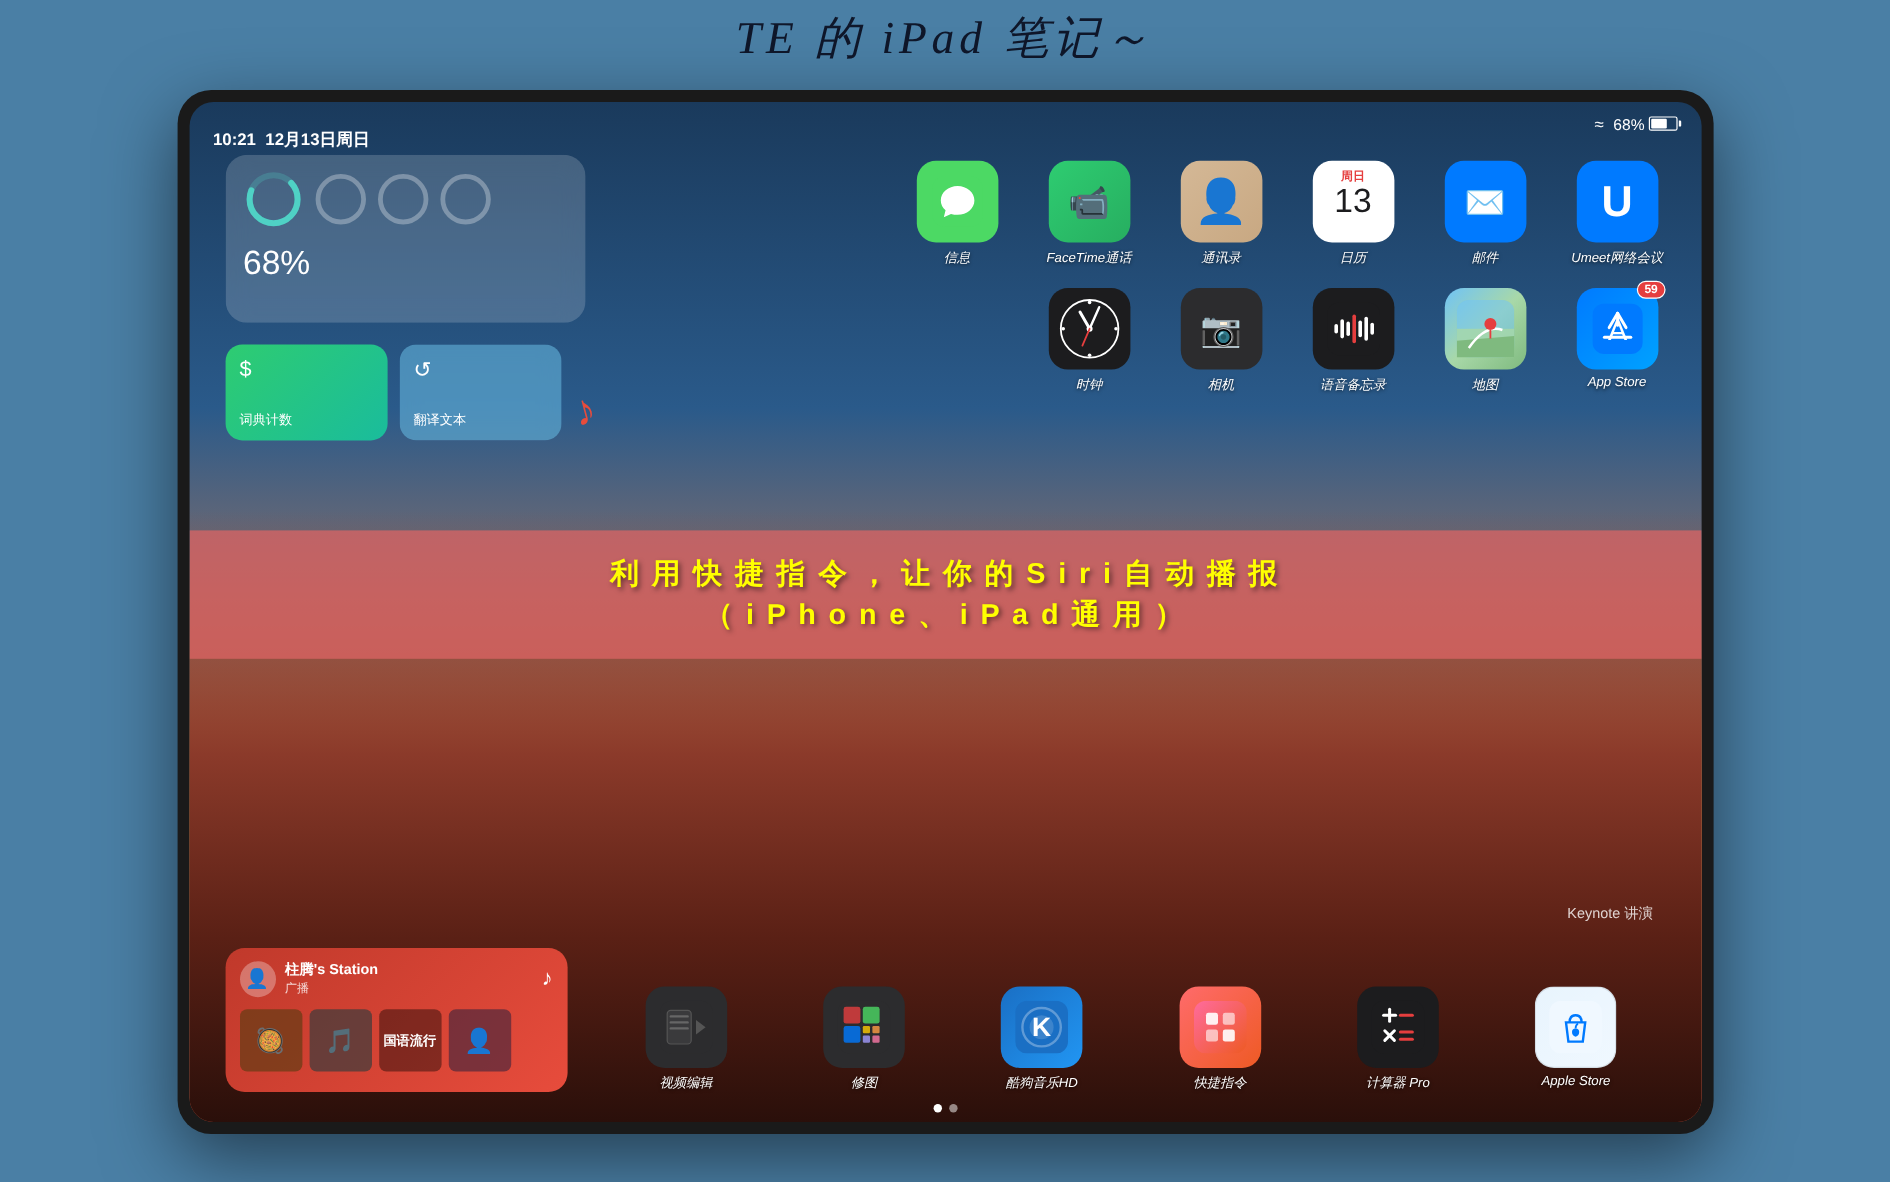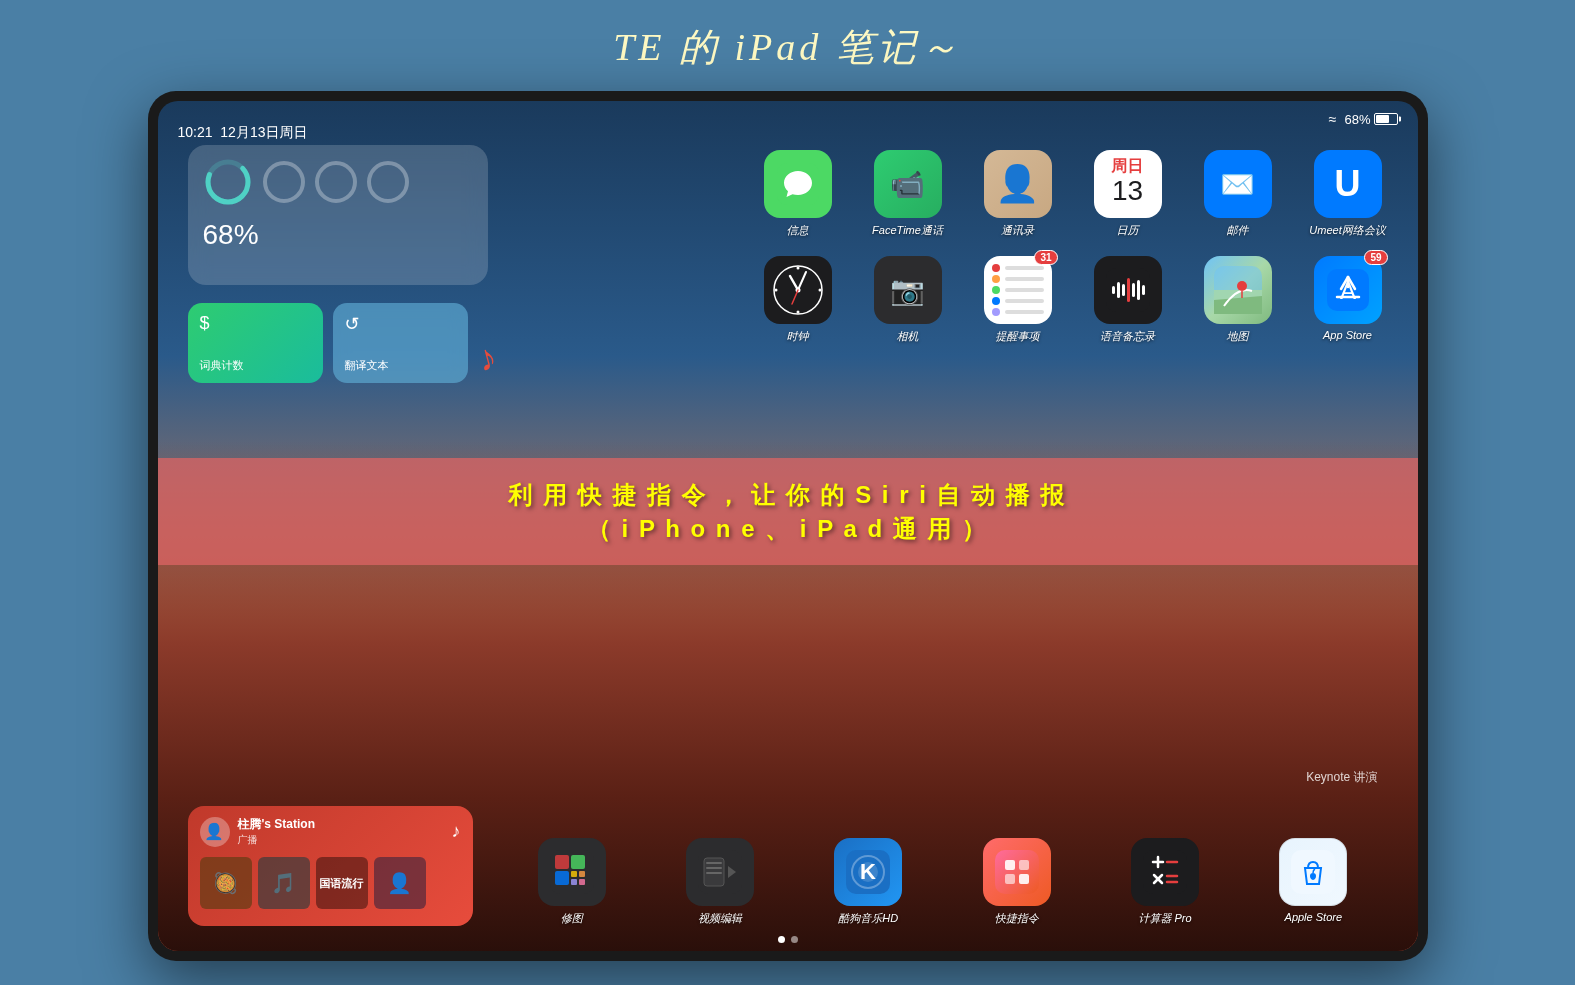--- a/index.html
+++ b/index.html
@@ -9,25 +9,25 @@
       background-color: #4a7fa5;
       display: flex;
       flex-direction: column;
       align-items: center;
       font-family: -apple-system, 'PingFang SC', 'Helvetica Neue', sans-serif;
       overflow: hidden;
     }
 
     
     .page-title {
-      color: #fef9c3;
+      color: #0f172a;
       font-size: 38px;
       font-style: italic;
       font-family: Georgia, 'Times New Roman', serif;
-      margin-top: 22px;
+      margin-top: 6px;
       margin-bottom: 18px;
       letter-spacing: 4px;
     }
 
     
     .ipad-device {
       width: 1280px;
       height: 870px;
       background: #1a1a1a;
       border-radius: 28px;
@@ -65,21 +65,21 @@
       height: 36px;
       display: flex;
       align-items: center;
       justify-content: space-between;
       padding: 0 20px;
       z-index: 10;
     }
     .status-time {
       color: white;
       font-size: 14px;
-      font-weight: 400;
+      font-weight: 700;
       margin-top: 28px;
     }
     .status-right {
       display: flex;
       align-items: center;
       gap: 8px;
       color: white;
       font-size: 14px;
     }
     .wifi-icon {
@@ -272,21 +272,21 @@
       width: 68px;
       height: 68px;
       border-radius: 16px;
       background: white;
       display: flex;
       flex-direction: column;
       align-items: center;
       padding-top: 6px;
     }
     .calendar-weekday {
-      font-size: 16px;
+      font-size: 10px;
       color: #e53e3e;
       font-weight: 600;
     }
     .calendar-day {
       font-size: 28px;
       font-weight: 300;
       color: #1c1c1e;
       line-height: 1;
     }
 
@@ -744,48 +744,20 @@
               <span class="app-icon-label">时钟</span>
             </div>
 
             <div class="app-icon">
               <div class="app-icon-img app-camera">
                 <span style="color:white;font-size:28px;">📷</span>
               </div>
               <span class="app-icon-label">相机</span>
             </div>
 
-            <div class="app-icon">
-              <div style="position:relative;">
-                <div class="reminders-inner">
-                  <div class="rem-line">
-                      <div class="rem-dot" style="background:#e53e3e;"></div>
-                      <div class="rem-line-text"></div>
-                    </div>
-                  <div class="rem-line">
-                      <div class="rem-dot" style="background:#ff9f43;"></div>
-                      <div class="rem-line-text"></div>
-                    </div>
-                  <div class="rem-line">
-                      <div class="rem-dot" style="background:#4cd964;"></div>
-                      <div class="rem-line-text"></div>
-                    </div>
-                  <div class="rem-line">
-                      <div class="rem-dot" style="background:#007aff;"></div>
-                      <div class="rem-line-text"></div>
-                    </div>
-                  <div class="rem-line">
-                      <div class="rem-dot" style="background:#a29bfe;"></div>
-                      <div class="rem-line-text"></div>
-                    </div>
-                </div>
-                <span class="badge">31</span>
-              </div>
-              <span class="app-icon-label">提醒事项</span>
-            </div>
 
             <div class="app-icon">
               <div class="voice-inner">
                 <svg width="44" height="44" viewBox="0 0 44 44">
                   <rect width="44" height="44" rx="10" fill="#1c1c1e"></rect>
 
                   <rect x="6" y="18" width="3" height="8" rx="1.5" fill="white"></rect>
                   <rect x="11" y="14" width="3" height="16" rx="1.5" fill="white"></rect>
                   <rect x="16" y="16" width="3" height="12" rx="1.5" fill="white"></rect>
                   <rect x="21" y="10" width="3" height="24" rx="1.5" fill="#e53e3e"></rect>
@@ -865,48 +837,48 @@
         <div class="music-thumb music-thumb-label">
           <span style="color:white;font-size:11px;font-weight:600;padding:3px;">国语流行</span>
         </div>
         <div class="music-thumb" style="background:rgba(80,40,60,0.7);">👤</div>
       </div>
     </div>
 
     <div class="dock-apps">
 
       <div class="app-icon">
-        <div class="photo-inner">
-          <svg width="44" height="44" viewBox="0 0 44 44">
-            <rect width="44" height="44" rx="10" fill="#2c2c2e"></rect>
-
-            <rect x="5" y="5" width="14" height="14" rx="2" fill="#e53e3e" opacity="0.8"></rect>
-            <rect x="21" y="5" width="14" height="14" rx="2" fill="#4cd964" opacity="0.8"></rect>
-            <rect x="5" y="21" width="14" height="14" rx="2" fill="#007aff" opacity="0.8"></rect>
-            <rect x="21" y="21" width="6" height="6" rx="1" fill="#ffcc02" opacity="0.8"></rect>
-            <rect x="29" y="21" width="6" height="6" rx="1" fill="#ff9f43" opacity="0.8"></rect>
-            <rect x="21" y="29" width="6" height="6" rx="1" fill="#a29bfe" opacity="0.8"></rect>
-            <rect x="29" y="29" width="6" height="6" rx="1" fill="#fd79a8" opacity="0.8"></rect>
-          </svg>
-        </div>
-        <span class="app-icon-label">修图</span>
-      </div>
-
-      <div class="app-icon">
         <div class="video-inner">
           <svg width="44" height="44" viewBox="0 0 44 44">
             <rect width="44" height="44" rx="10" fill="#2c2c2e"></rect>
             <rect x="6" y="8" width="20" height="28" rx="3" fill="#3a3a3c" stroke="#555" stroke-width="1"></rect>
             <polygon points="30,16 38,22 30,28" fill="#555"></polygon>
             <rect x="8" y="12" width="16" height="2" rx="1" fill="#666"></rect>
             <rect x="8" y="17" width="16" height="2" rx="1" fill="#666"></rect>
             <rect x="8" y="22" width="16" height="2" rx="1" fill="#666"></rect>
           </svg>
         </div>
         <span class="app-icon-label">视频编辑</span>
+      </div>
+
+      <div class="app-icon">
+        <div class="photo-inner">
+          <svg width="44" height="44" viewBox="0 0 44 44">
+            <rect width="44" height="44" rx="10" fill="#2c2c2e"></rect>
+
+            <rect x="5" y="5" width="14" height="14" rx="2" fill="#e53e3e" opacity="0.8"></rect>
+            <rect x="21" y="5" width="14" height="14" rx="2" fill="#4cd964" opacity="0.8"></rect>
+            <rect x="5" y="21" width="14" height="14" rx="2" fill="#007aff" opacity="0.8"></rect>
+            <rect x="21" y="21" width="6" height="6" rx="1" fill="#ffcc02" opacity="0.8"></rect>
+            <rect x="29" y="21" width="6" height="6" rx="1" fill="#ff9f43" opacity="0.8"></rect>
+            <rect x="21" y="29" width="6" height="6" rx="1" fill="#a29bfe" opacity="0.8"></rect>
+            <rect x="29" y="29" width="6" height="6" rx="1" fill="#fd79a8" opacity="0.8"></rect>
+          </svg>
+        </div>
+        <span class="app-icon-label">修图</span>
       </div>
 
       <div class="app-icon">
         <div class="musick-inner">
           <svg width="44" height="44" viewBox="0 0 44 44">
             <rect width="44" height="44" rx="10" fill="#1a6fc4"></rect>
             <circle cx="22" cy="22" r="16" fill="none" stroke="white" stroke-width="2" opacity="0.3"></circle>
             <circle cx="22" cy="22" r="10" fill="white" opacity="0.15"></circle>
             <text x="22" y="29" text-anchor="middle" fill="white" font-size="22" font-weight="700">K</text>
           </svg>

